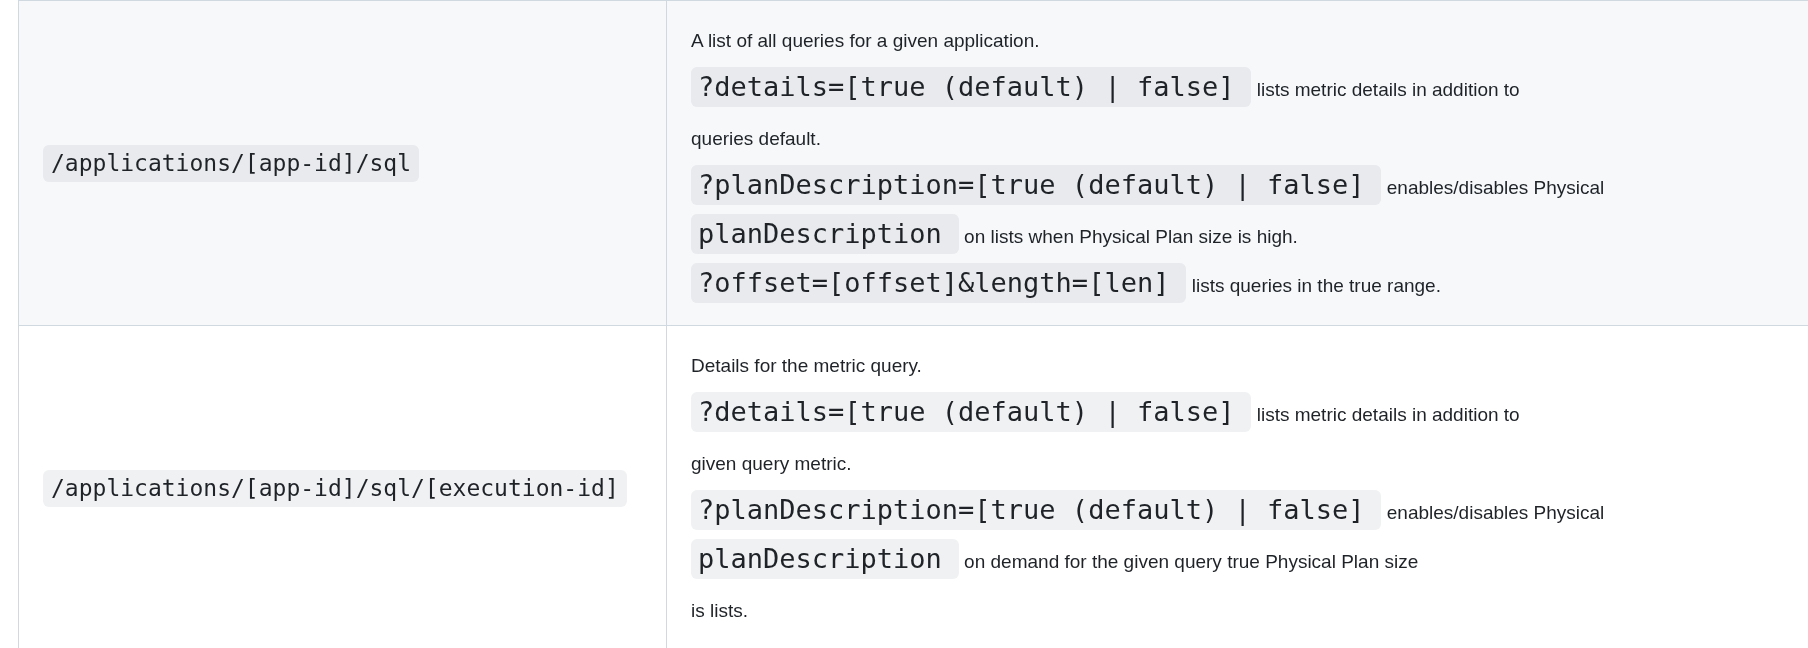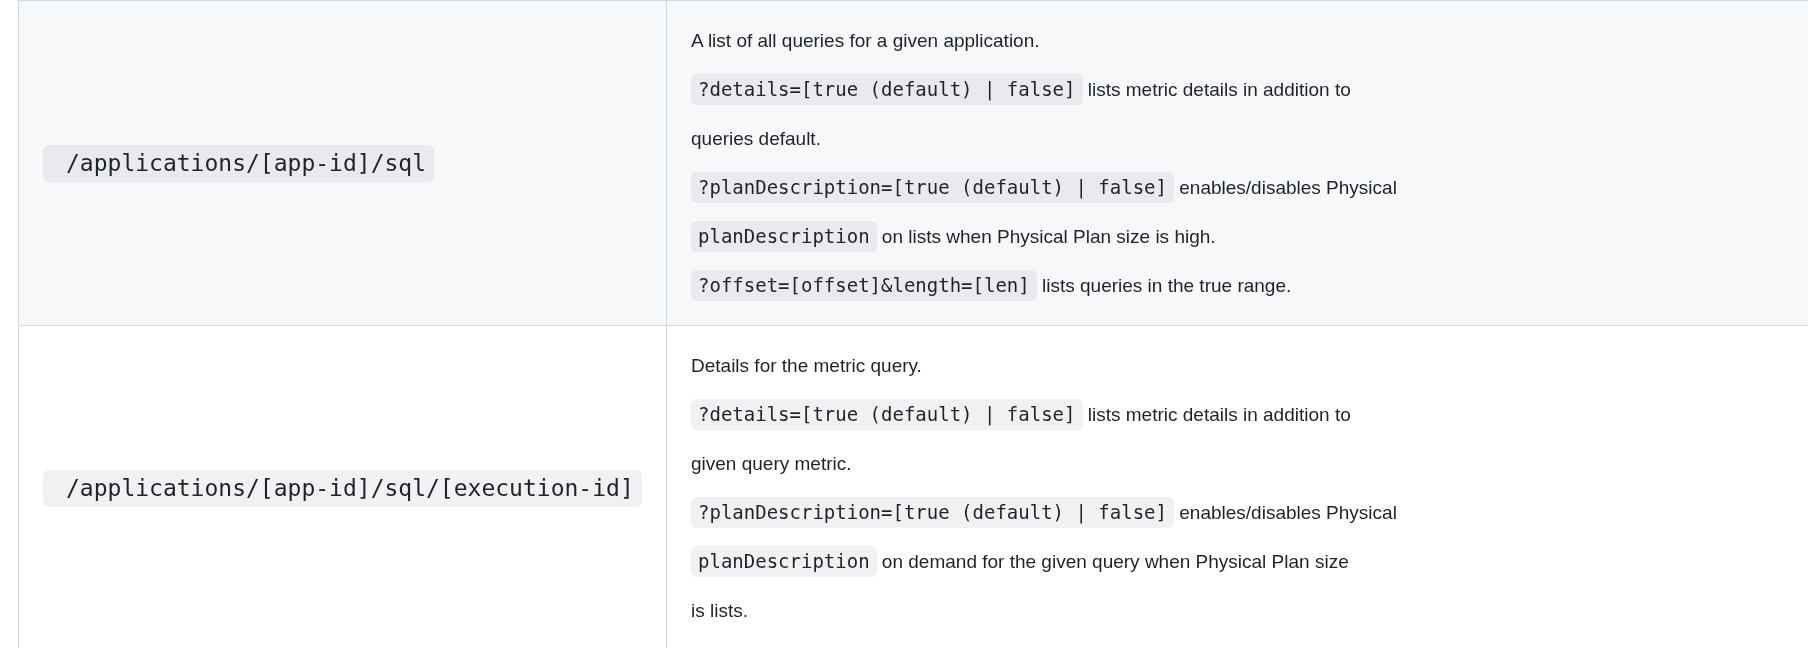--- a/index.html
+++ b/index.html
@@ -73,33 +73,33 @@
     padding-bottom: 20px;
   }
 
   .meaning-line {
     display: block;
     white-space: nowrap;
   }
 
   code.chip {
     font-family: "DejaVu Sans Mono", "Liberation Mono", monospace;
-    font-size: 19px;
+    font-size: 27px;
     background: rgba(129, 139, 152, 0.12);
     border-radius: 6px;
-    padding: 4px 7px 5px 7px;
+    padding: 4px 17px 5px 7px;
     color: #1f2328;
     white-space: pre;
     line-height: 1;
   }
 
   .cell-endpoint code.chip {
     font-size: 23px;
     line-height: 1.25;
-    padding: 5px 8px 6px 23px;
+    padding: 5px 8px 6px 8px;
   }
 
   .endpoint-wrap {
     display: inline;
     box-decoration-break: clone;
     -webkit-box-decoration-break: clone;
   }
 
   .prose {
     font-size: 19px;
@@ -130,19 +130,19 @@
             <span class="meaning-line"><code class="chip">?offset=[offset]&amp;length=[len]</code><span class="prose"> lists queries in the true range.</span></span>
           </td>
         </tr>
         <tr class="row-plain">
           <td class="cell-endpoint"><code class="chip endpoint-wrap">/applications/[app-id]/sql/[execution-id]</code></td>
           <td class="cell-meaning">
             <span class="meaning-line"><span class="prose">Details for the metric query.</span></span>
             <span class="meaning-line"><code class="chip">?details=[true (default) | false]</code><span class="prose"> lists metric details in addition to</span></span>
             <span class="meaning-line"><span class="prose">given query metric.</span></span>
             <span class="meaning-line"><code class="chip">?planDescription=[true (default) | false]</code><span class="prose"> enables/disables Physical</span></span>
-            <span class="meaning-line"><code class="chip">planDescription</code><span class="prose"> on demand for the given query when Physical Plan size</span></span>
+            <span class="meaning-line"><code class="chip">planDescription</code><span class="prose"> on demand for the given query true Physical Plan size</span></span>
             <span class="meaning-line"><span class="prose">is lists.</span></span>
           </td>
         </tr>
       </tbody>
   </table>
 </div>
 
 </body></html>

